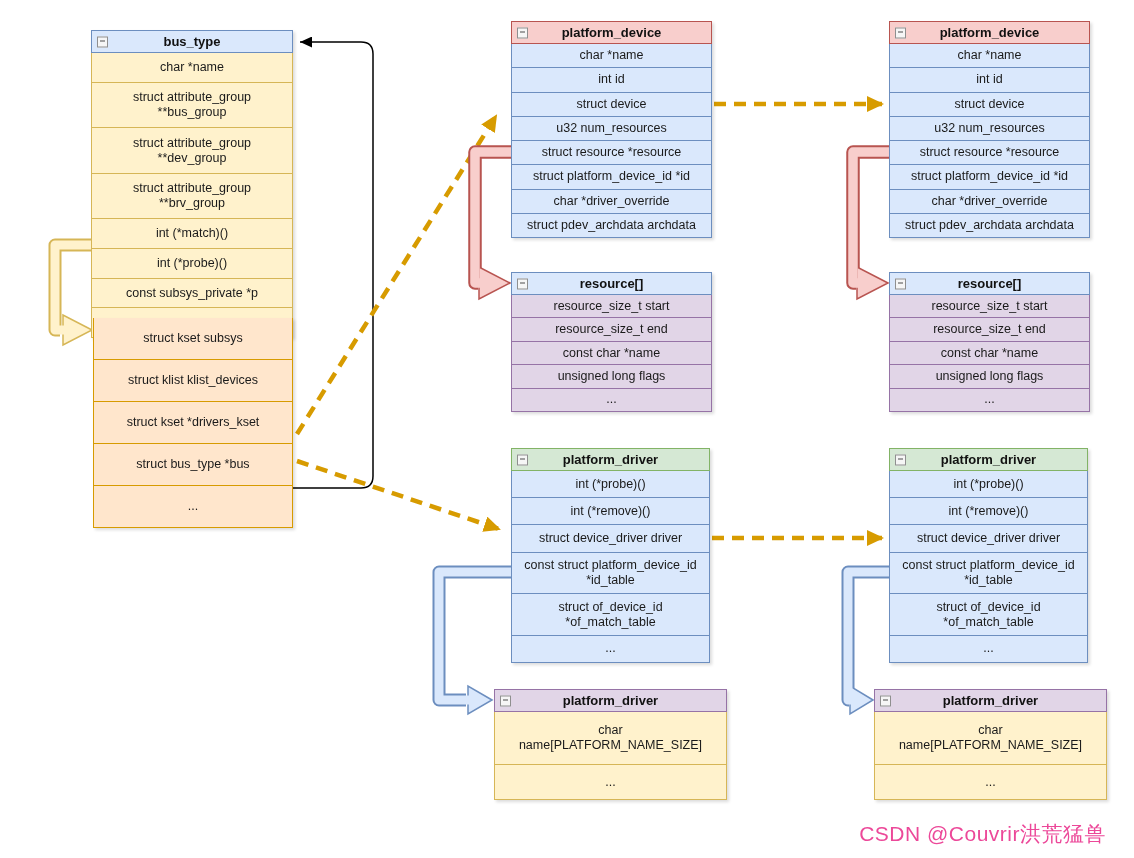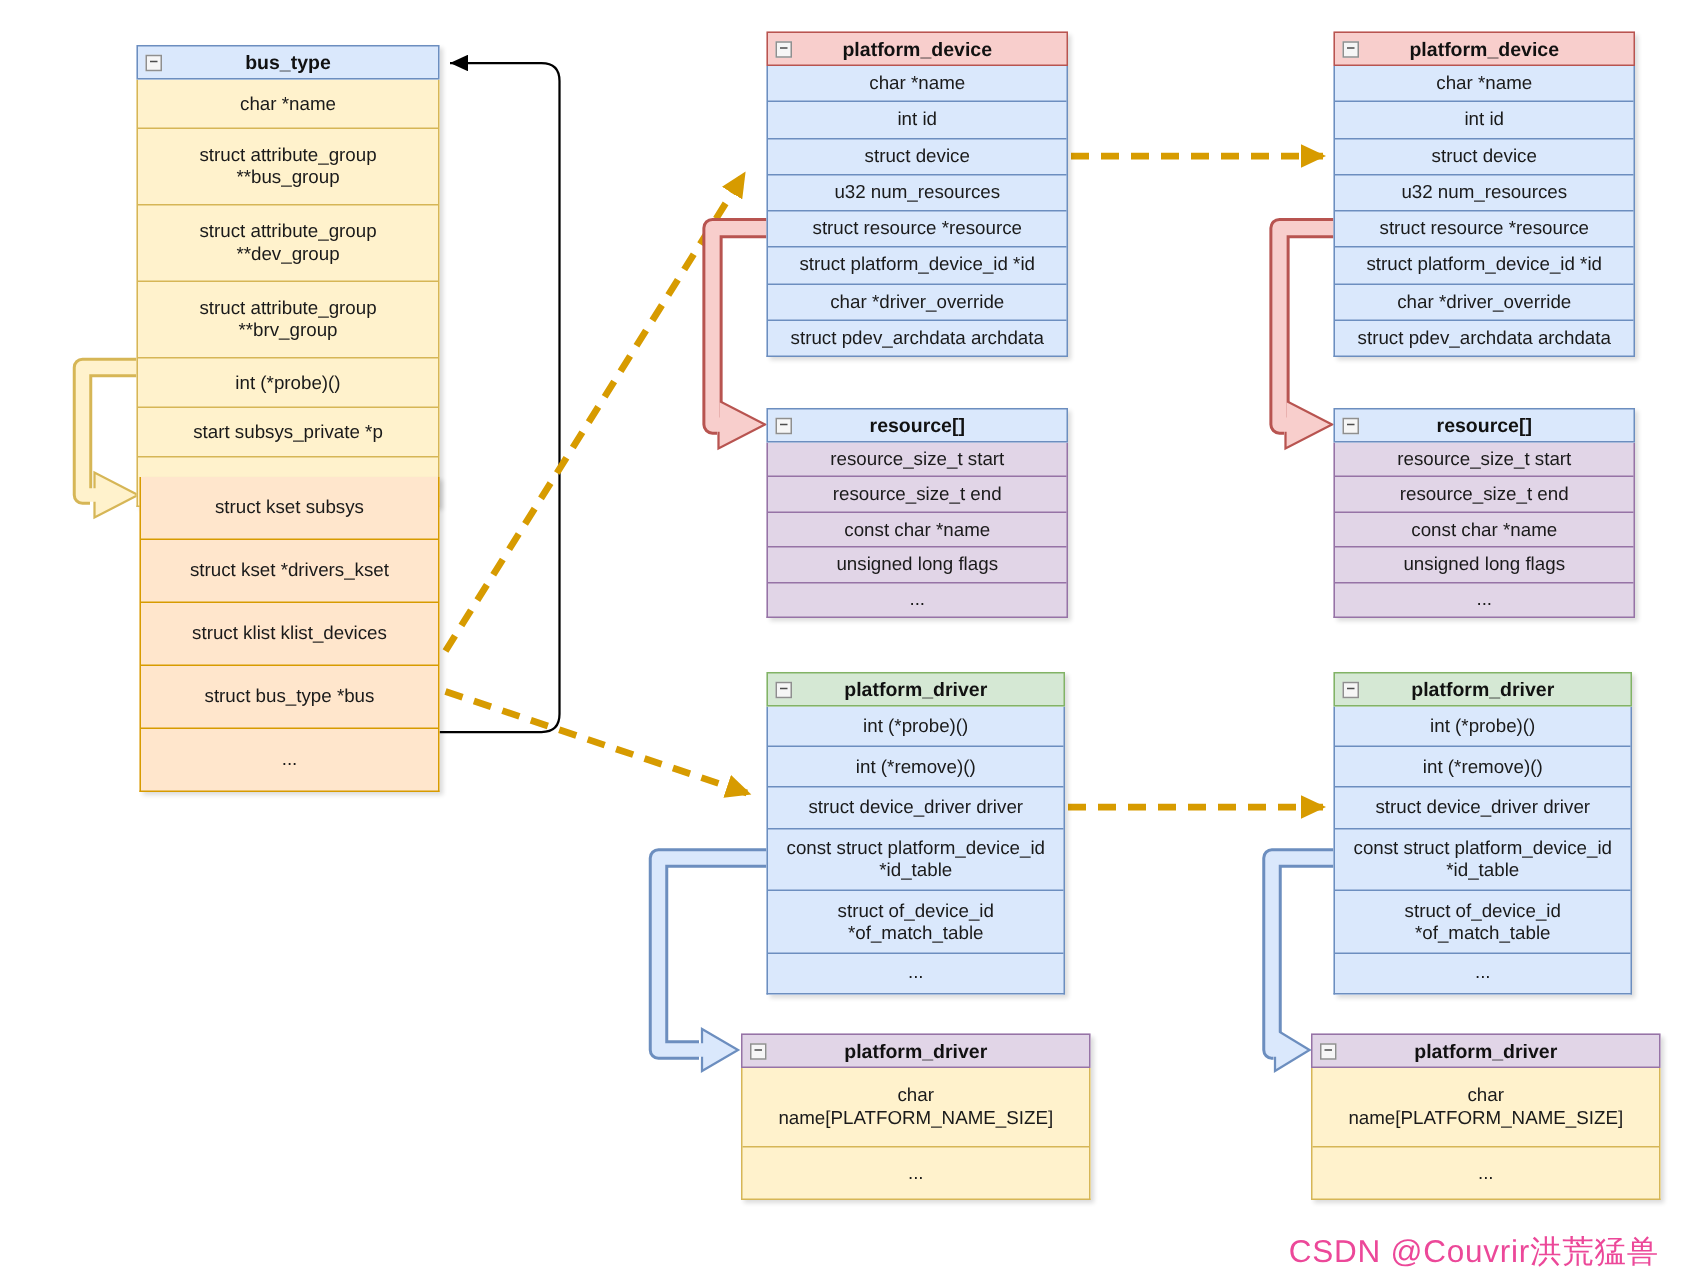--- a/index.html
+++ b/index.html
@@ -130,31 +130,32 @@
         <span class="title">bus_type</span>
       </div>
       <div class="rows rows-yellow">
         <div class="row">char *name</div>
         <div class="row two">struct attribute_group
 **bus_group</div>
         <div class="row two">struct attribute_group
 **dev_group</div>
         <div class="row two">struct attribute_group
 **brv_group</div>
+        <div class="row">int (*match)()</div>
         <div class="row">int (*probe)()</div>
-        <div class="row">start subsys_private *p</div>
+        <div class="row">const subsys_private *p</div>
         <div class="row">...</div>
       </div>
     </div>
 
   <div class="box" style="left:93px;top:318px;width:200px;height:210px">
       <div class="rows rows-orange">
         <div class="row">struct kset subsys</div>
+        <div class="row">struct klist klist_devices</div>
         <div class="row">struct kset *drivers_kset</div>
-        <div class="row">struct klist klist_devices</div>
         <div class="row">struct bus_type *bus</div>
         <div class="row">...</div>
       </div>
     </div>
 
   <div class="box" style="left:511px;top:21px;width:201px;height:217px">
       <div class="hdr hdr-pink">
         <span class="collapse"></span>
         <span class="title">platform_device</span>
       </div>

